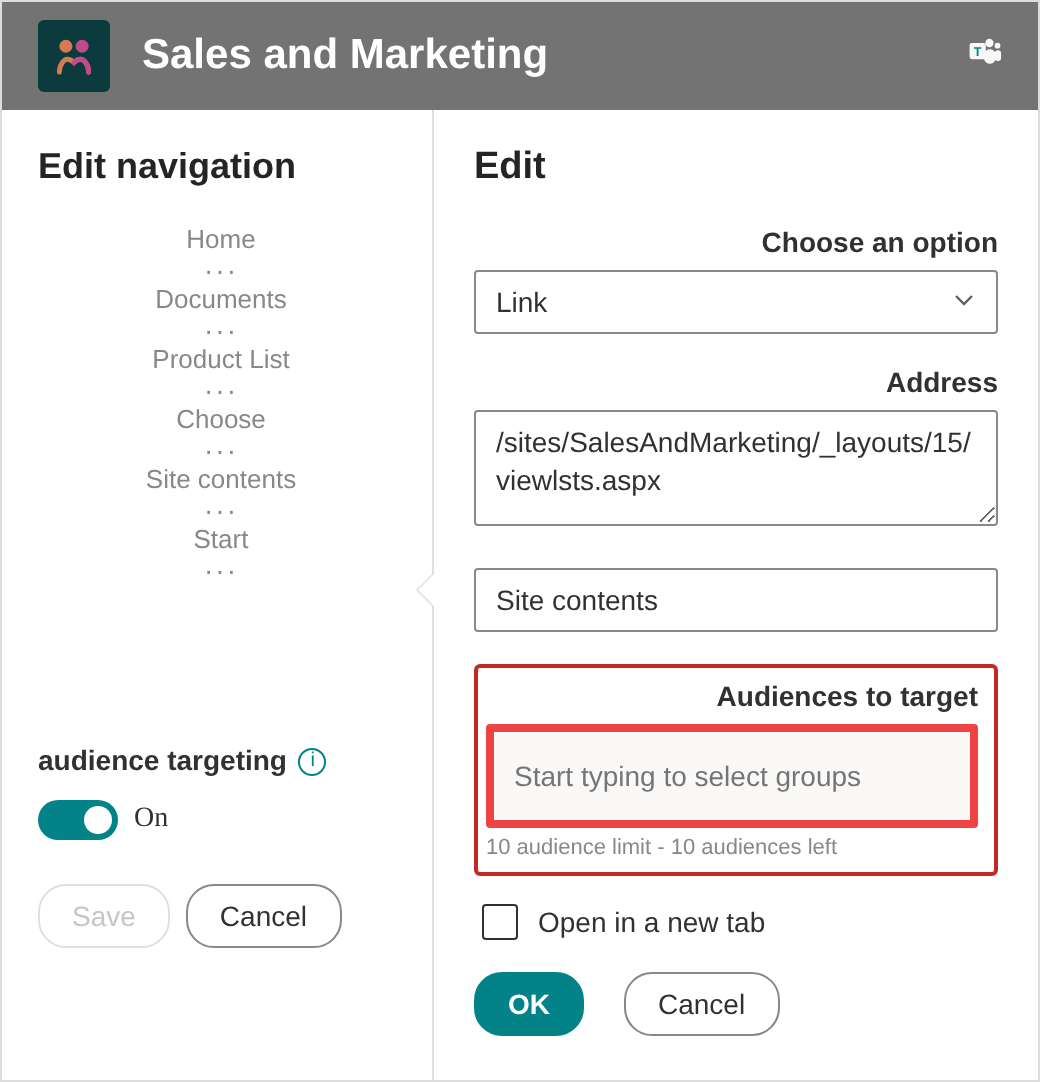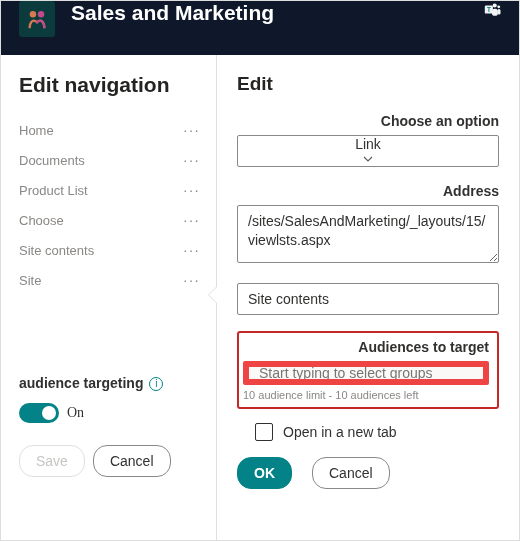--- a/index.html
+++ b/index.html
@@ -1,55 +1,55 @@
 <!DOCTYPE html>
 <html><head>
 <meta charset="utf-8">
 <style>
   * { box-sizing: border-box; margin: 0; padding: 0; font-family: "Segoe UI", Arial, sans-serif; }
   body { width: 520px; height: 541px; background: #fff; border: 1px solid #ddd; overflow: hidden; }
 
-  .header { background: #0f172a; height: 54px; display: flex; padding: 0 18px; }
+  .header { background: #737373; height: 54px; display: flex; align-items: center; padding: 0 18px; }
   .logo { width: 36px; height: 36px; background: #0b3b3c; border-radius: 3px; display: flex; align-items: center; justify-content: center; margin-right: 16px; }
   .logo svg { width: 26px; height: 26px; }
   .site-title { color: #fff; font-size: 21px; font-weight: 700; flex: 1; }
   .teams-icon { color: #fff; opacity: .95; }
 
   .main { display: flex; height: calc(100% - 54px); }
 
   .left { width: 215px; padding: 18px 14px 12px 18px; display: flex; flex-direction: column; position: relative; }
-  .left h2 { font-size: 21px; font-weight: 600; margin-bottom: 18px; color: #252423; }
+  .left h2 { font-size: 18px; font-weight: 600; margin-bottom: 18px; color: #252423; }
   .nav-list { flex: 0 0 auto; }
-  .nav-item { display: flex; align-items: center; justify-content: space-between; height: 30px; color: #8a8886; font-size: 13px; cursor: pointer; }
+  .nav-item { display: flex; align-items: center; justify-content: space-between; height: 30px; color: #8a8886; font-size: 13px; cursor: pointer; flex-direction: column; }
   .nav-item .dots { color: #8a8886; font-size: 14px; letter-spacing: 1px; padding: 0 2px; }
   .toggle-section { margin-top: 60px; }
   .toggle-label { font-size: 14px; font-weight: 600; color: #323130; line-height: 1.35; }
   .toggle-label .info { display: inline-flex; width: 14px; height: 14px; border: 1px solid #038387; color: #038387; border-radius: 50%; font-size: 10px; align-items: center; justify-content: center; font-weight: 400; margin-left: 2px; vertical-align: middle; }
   .toggle-row { display: flex; align-items: center; margin-top: 10px; gap: 8px; }
   .toggle { width: 40px; height: 20px; background: #038387; border-radius: 10px; position: relative; cursor: pointer; }
   .toggle .knob { width: 14px; height: 14px; background: #fff; border-radius: 50%; position: absolute; top: 3px; right: 3px; }
   .toggle-state { font-size: 14px; color: #323130; font-family: Liberation Serif, serif; }
   .left-btns { display: flex; gap: 8px; margin-top: 22px; }
   .btn { height: 32px; padding: 0 16px; font-size: 14px; border-radius: 14px; cursor: pointer; display: inline-flex; align-items: center; justify-content: center; border: 1px solid #8a8886; background: #fff; color: #323130; }
   .btn.primary { background: #038387; border-color: #038387; color: #fff; font-weight: 600; }
   .btn.disabled { color: #c8c6c4; border-color: #e1dfdd; background: #fff; cursor: default; }
 
   .right { flex: 1; border-left: 1px solid #e1dfdd; padding: 18px 20px 16px 20px; position: relative; background: #fff; }
   .right h2 { font-size: 19px; font-weight: 600; margin-bottom: 18px; color: #252423; }
   .field-label { font-size: 14px; font-weight: 600; color: #323130; margin-bottom: 6px; display: block; text-align: right; }
   .field { margin-bottom: 16px; }
-  .select { width: 100%; height: 32px; border: 1px solid #8a8886; border-radius: 2px; display: flex; align-items: center; padding: 0 10px; font-size: 14px; color: #323130; justify-content: space-between; cursor: pointer; flex-direction: column; }
+  .select { width: 100%; height: 32px; border: 1px solid #8a8886; border-radius: 2px; display: flex; align-items: center; padding: 0 10px; font-size: 14px; color: #323130; justify-content: space-between; cursor: pointer; }
   .chev { color: #605e5c; }
   textarea.addr { width: 100%; height: 58px; border: 1px solid #8a8886; border-radius: 2px; padding: 6px 10px; font-size: 14px; color: #323130; resize: both; line-height: 1.35; font-family: inherit; }
   input.text { width: 100%; height: 32px; border: 1px solid #8a8886; border-radius: 2px; padding: 0 10px; font-size: 14px; color: #323130; }
   .audience-box { border: 2.5px solid #c62828; border-radius: 3px; padding: 6px 8px 6px 4px; margin-bottom: 14px; }
   .audience-box .field-label { margin-bottom: 6px; }
-  .aud-input { width: 100%; height: 24px; border: 6px solid #ef4444; background: #faf9f8; border-radius: 2px; padding: 0 10px; font-size: 14px; color: #8a8886; }
+  .aud-input { width: 100%; height: 52px; border: 4px solid #ef4444; background: #faf9f8; border-radius: 2px; padding: 0 10px; font-size: 14px; color: #8a8886; }
   .aud-hint { font-size: 11px; color: #8a8886; margin-top: 4px; }
-  .chk-row { display: flex; align-items: center; gap: 10px; margin-left: 18px; margin-bottom: 16px; }
+  .chk-row { display: flex; align-items: center; gap: 10px; margin-left: 4px; margin-bottom: 16px; }
   .chk { width: 18px; height: 18px; border: 1px solid #323130; border-radius: 2px; cursor: pointer; }
   .chk-label { font-size: 14px; color: #323130; }
   .right-btns { display: flex; gap: 20px; }
 
   .callout-arrow { position: absolute; left: -8px; top: 232px; width: 0; height: 0; border-top: 8px solid transparent; border-bottom: 8px solid transparent; border-right: 8px solid #fff; filter: drop-shadow(-1px 0 0 #e1dfdd); }
 </style>
 </head>
 <body>
 
 <div class="header">
@@ -93,21 +93,21 @@
       </div>
       <div class="nav-item">
         <span>Choose</span>
         <span class="dots">···</span>
       </div>
       <div class="nav-item">
         <span>Site contents</span>
         <span class="dots">···</span>
       </div>
       <div class="nav-item">
-        <span>Site</span>
+        <span>Start</span>
         <span class="dots">···</span>
       </div>
     </div>
 
     <div class="toggle-section">
       <div class="toggle-label">
         <br>
         <span>audience targeting</span>
         <span class="info">i</span>
       </div>

